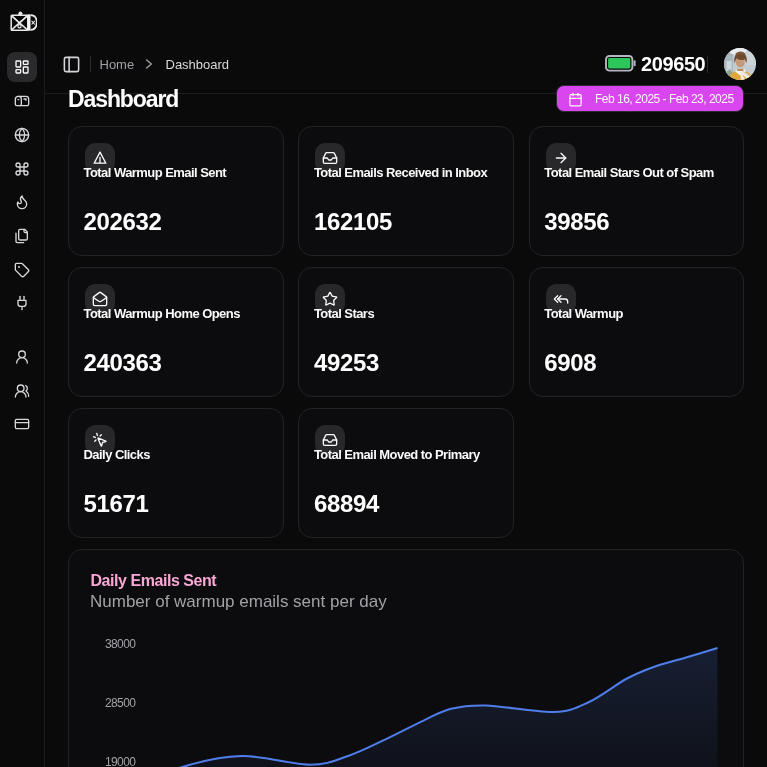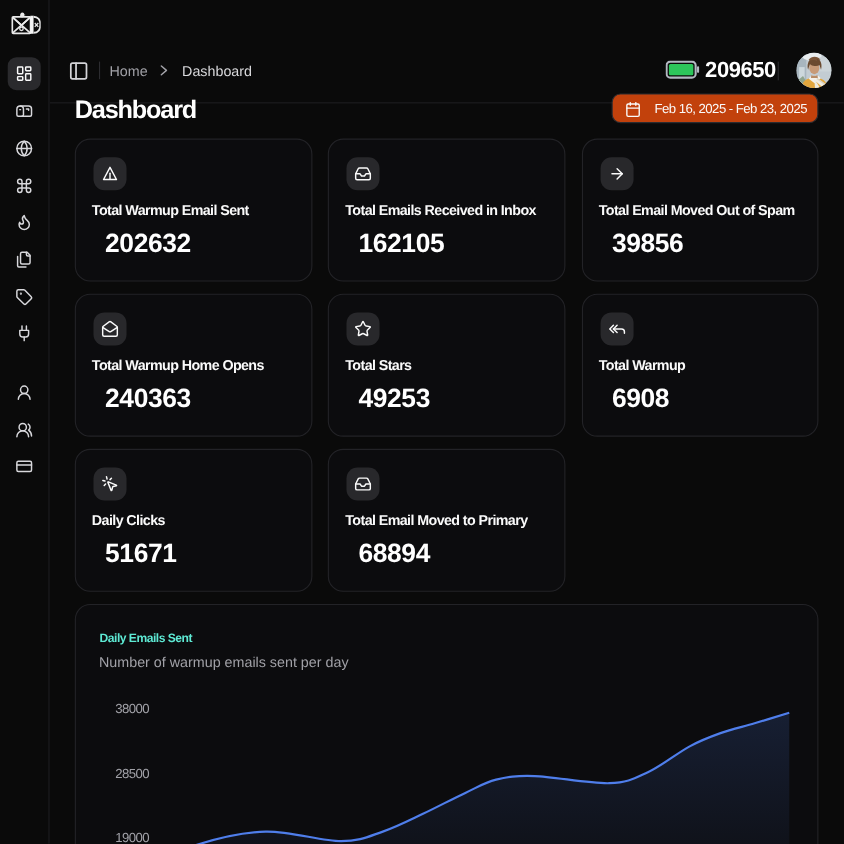--- a/index.html
+++ b/index.html
@@ -12,22 +12,22 @@
 .navic { position:absolute; left:14px; width:16px; height:16px; }
 .navic svg { stroke:#d8d8dc; }
 #activeTile { position:absolute; left:7px; top:52px; width:30px; height:30px; background:#2a2a2d; border-radius:8px; }
 #activeTile svg { position:absolute; left:7px; top:7px; stroke:#fafafa; }
 
 #header { position:absolute; left:45px; top:0; width:722px; height:60px; border-bottom:1px solid #1d1d20;margin-top:34px; }
 
 .card { position:absolute; width:215.5px; height:129.5px; background:#0c0c0e; border:1px solid #232327; border-radius:14px; }
 .chip { position:absolute; left:16px; top:16px; width:30px; height:30px; background:#28282b; border-radius:10px; }
 .chip svg { position:absolute; left:7px; top:7px; }
-.clabel { position:absolute; left:14.5px; top:57px; font-size:13px; font-weight:700; letter-spacing:-0.55px; color:#fafafa; white-space:nowrap; line-height:13px; }
-.cnum { position:absolute; left:14.5px; top:83px; font-size:24px; font-weight:700; letter-spacing:-0.35px; color:#fff; line-height:24px;margin-left:12px; }
+.clabel { position:absolute; left:14.5px; top:39px; font-size:13px; font-weight:700; letter-spacing:-0.55px; color:#fafafa; white-space:nowrap; line-height:13px; }
+.cnum { position:absolute; left:14.5px; top:83px; font-size:24px; font-weight:700; letter-spacing:-0.35px; color:#fff; line-height:24px; }
 </style>
 </head>
 <body>
 <div id="sidebar">
 
   <svg class="abs" style="left:9px; top:8px;" width="28" height="24" viewBox="0 0 28 24">
     <g stroke="#e9e9e9" fill="none" stroke-width="1.5">
       <rect x="2.2" y="7.3" width="16.6" height="15" rx="0.8"></rect>
       <path d="M2.6 7.8 L18.4 21.9 M18.4 7.8 L2.6 21.9"></path>
       <path d="M2.6 7.8 L10.5 15 L18.4 7.8"></path>
@@ -153,21 +153,21 @@
       <ellipse cx="16.3" cy="13.8" rx="4.6" ry="5.6" fill="#c79a77"></ellipse>
       <path d="M10.6 15.5 c-1.6-6.5 1.6-11 5.9-11 c4.4 0 7.6 4.2 5.9 11 c-.5-1.8-.9-2.7-1.5-4.3 c-1.2.7-2.4.9-4.4.7 c-1.7-.2-3.2-.8-4.2-1.6 c-.7 1.7-1.2 3.3-1.7 5.2 Z" fill="#6b4a2f"></path>
       <path d="M11 6.5 c1.5-2.3 3.4-3 5.5-3 c2.2 0 4.2.8 5.5 3.2 c-1.5-.9-2.5-1-3.7-.6 c.3.5.4.9.4 1.4 c-.9-.7-1.9-1-3.1-.9 c-1.8.1-3.4.1-4.6-.1 Z" fill="#7d573a"></path>
       <path d="M23.5 31 l-6.8-5.8 l2.3-1.9 l7.3 5.2 Z" fill="#f0ece0"></path>
       <path d="M25.8 29.5 l-7.6-5.9 l.9-.8 l7.8 5.6 Z" fill="#d9d4c6"></path>
     </g>
   </svg>
 </div>
 
 <div class="abs" style="left:68px; top:86px; font-size:23px; font-weight:700; line-height:26px; letter-spacing:-1.1px; color:#fff;">Dashboard</div>
-<div class="abs" style="left:556px; top:84.5px; width:188px; height:27px; border:1px solid #2b2b2f; border-radius:8px; background:#c2410c;">
+<div class="abs" style="left:556px; top:84.5px; width:188px; height:27px; border:1px solid #2b2b2f; border-radius:8px; background:#d946ef;">
   <svg class="ic abs" style="left:11px; top:6px; stroke:#fafafa;" width="15" height="15" viewBox="0 0 24 24">
       <path d="M8 2v4"></path>
       <path d="M16 2v4"></path>
       <rect width="18" height="18" x="3" y="4" rx="2"></rect>
       <path d="M3 10h18"></path>
     </svg>
   <div class="abs" style="left:38px; top:0; height:27px; line-height:27px; font-size:12px; letter-spacing:-0.5px; color:#fafafa; white-space:nowrap;">Feb 16, 2025 - Feb 23, 2025</div>
 </div>
 
 <div id="cards">
@@ -191,21 +191,21 @@
     <div class="clabel">Total Emails Received in Inbox</div>
     <div class="cnum">162105</div>
   </div>
   <div class="card" style="left:528.8px; top:126px;">
     <div class="chip">
         <svg class="ic" width="16" height="16" viewBox="0 0 24 24">
           <path d="M5 12h14"></path>
           <path d="m12 5 7 7-7 7"></path>
         </svg>
       </div>
-    <div class="clabel">Total Email Moved Out of Spam</div>
+    <div class="clabel">Total Email Stars Out of Spam</div>
     <div class="cnum">39856</div>
   </div>
   <div class="card" style="left:68.0px; top:267px;">
     <div class="chip">
         <svg class="ic" width="16" height="16" viewBox="0 0 24 24">
           <path d="M21.2 8.4c.5.38.8.97.8 1.6v10a2 2 0 0 1-2 2H4a2 2 0 0 1-2-2V10a2 2 0 0 1 .8-1.6l8-6a2 2 0 0 1 2.4 0l8 6Z"></path>
           <path d="m22 10-8.97 5.7a1.94 1.94 0 0 1-2.06 0L2 10"></path>
         </svg>
       </div>
     <div class="clabel">Total Warmup Home Opens</div>
@@ -250,22 +250,22 @@
           <polyline points="22 12 16 12 14 15 10 15 8 12 2 12"></polyline>
           <path d="M5.45 5.11 2 12v6a2 2 0 0 0 2 2h16a2 2 0 0 0 2-2v-6l-3.45-6.89A2 2 0 0 0 16.76 4H7.24a2 2 0 0 0-1.79 1.11z"></path>
         </svg>
       </div>
     <div class="clabel">Total Email Moved to Primary</div>
     <div class="cnum">68894</div>
   </div>
   </div>
 
 <div class="abs" style="left:68px; top:549px; width:676px; height:260px; background:#0c0c0e; border:1px solid #232327; border-radius:14px;">
-  <div class="abs" style="left:21.5px; top:23.5px; font-size:11px; font-weight:700; letter-spacing:-0.45px; color:#5eead4; line-height:14px;">Daily Emails Sent</div>
-  <div class="abs" style="left:21px; top:44.5px; font-size:13px; color:#a1a1a7; line-height:13px;">Number of warmup emails sent per day</div>
+  <div class="abs" style="left:21.5px; top:23.5px; font-size:16px; font-weight:700; letter-spacing:-0.45px; color:#f9a8d4; line-height:14px;">Daily Emails Sent</div>
+  <div class="abs" style="left:21px; top:44.5px; font-size:17px; color:#a1a1a7; line-height:13px;">Number of warmup emails sent per day</div>
   <svg class="abs" style="left:0; top:0;" width="676" height="260" viewBox="0 0 676 260">
     <defs>
       <linearGradient id="fillg" x1="0" y1="0" x2="0" y2="1">
         <stop offset="0%" stop-color="#4b7be8" stop-opacity="0.17"></stop>
         <stop offset="100%" stop-color="#4b7be8" stop-opacity="0.015"></stop>
       </linearGradient>
     </defs>
     <text x="66.5" y="98" text-anchor="end" font-size="12" letter-spacing="-0.55" fill="#a1a1a7">38000</text>
     <text x="66.5" y="157" text-anchor="end" font-size="12" letter-spacing="-0.55" fill="#a1a1a7">28500</text>
     <text x="66.5" y="215.5" text-anchor="end" font-size="12" letter-spacing="-0.55" fill="#a1a1a7">19000</text>

